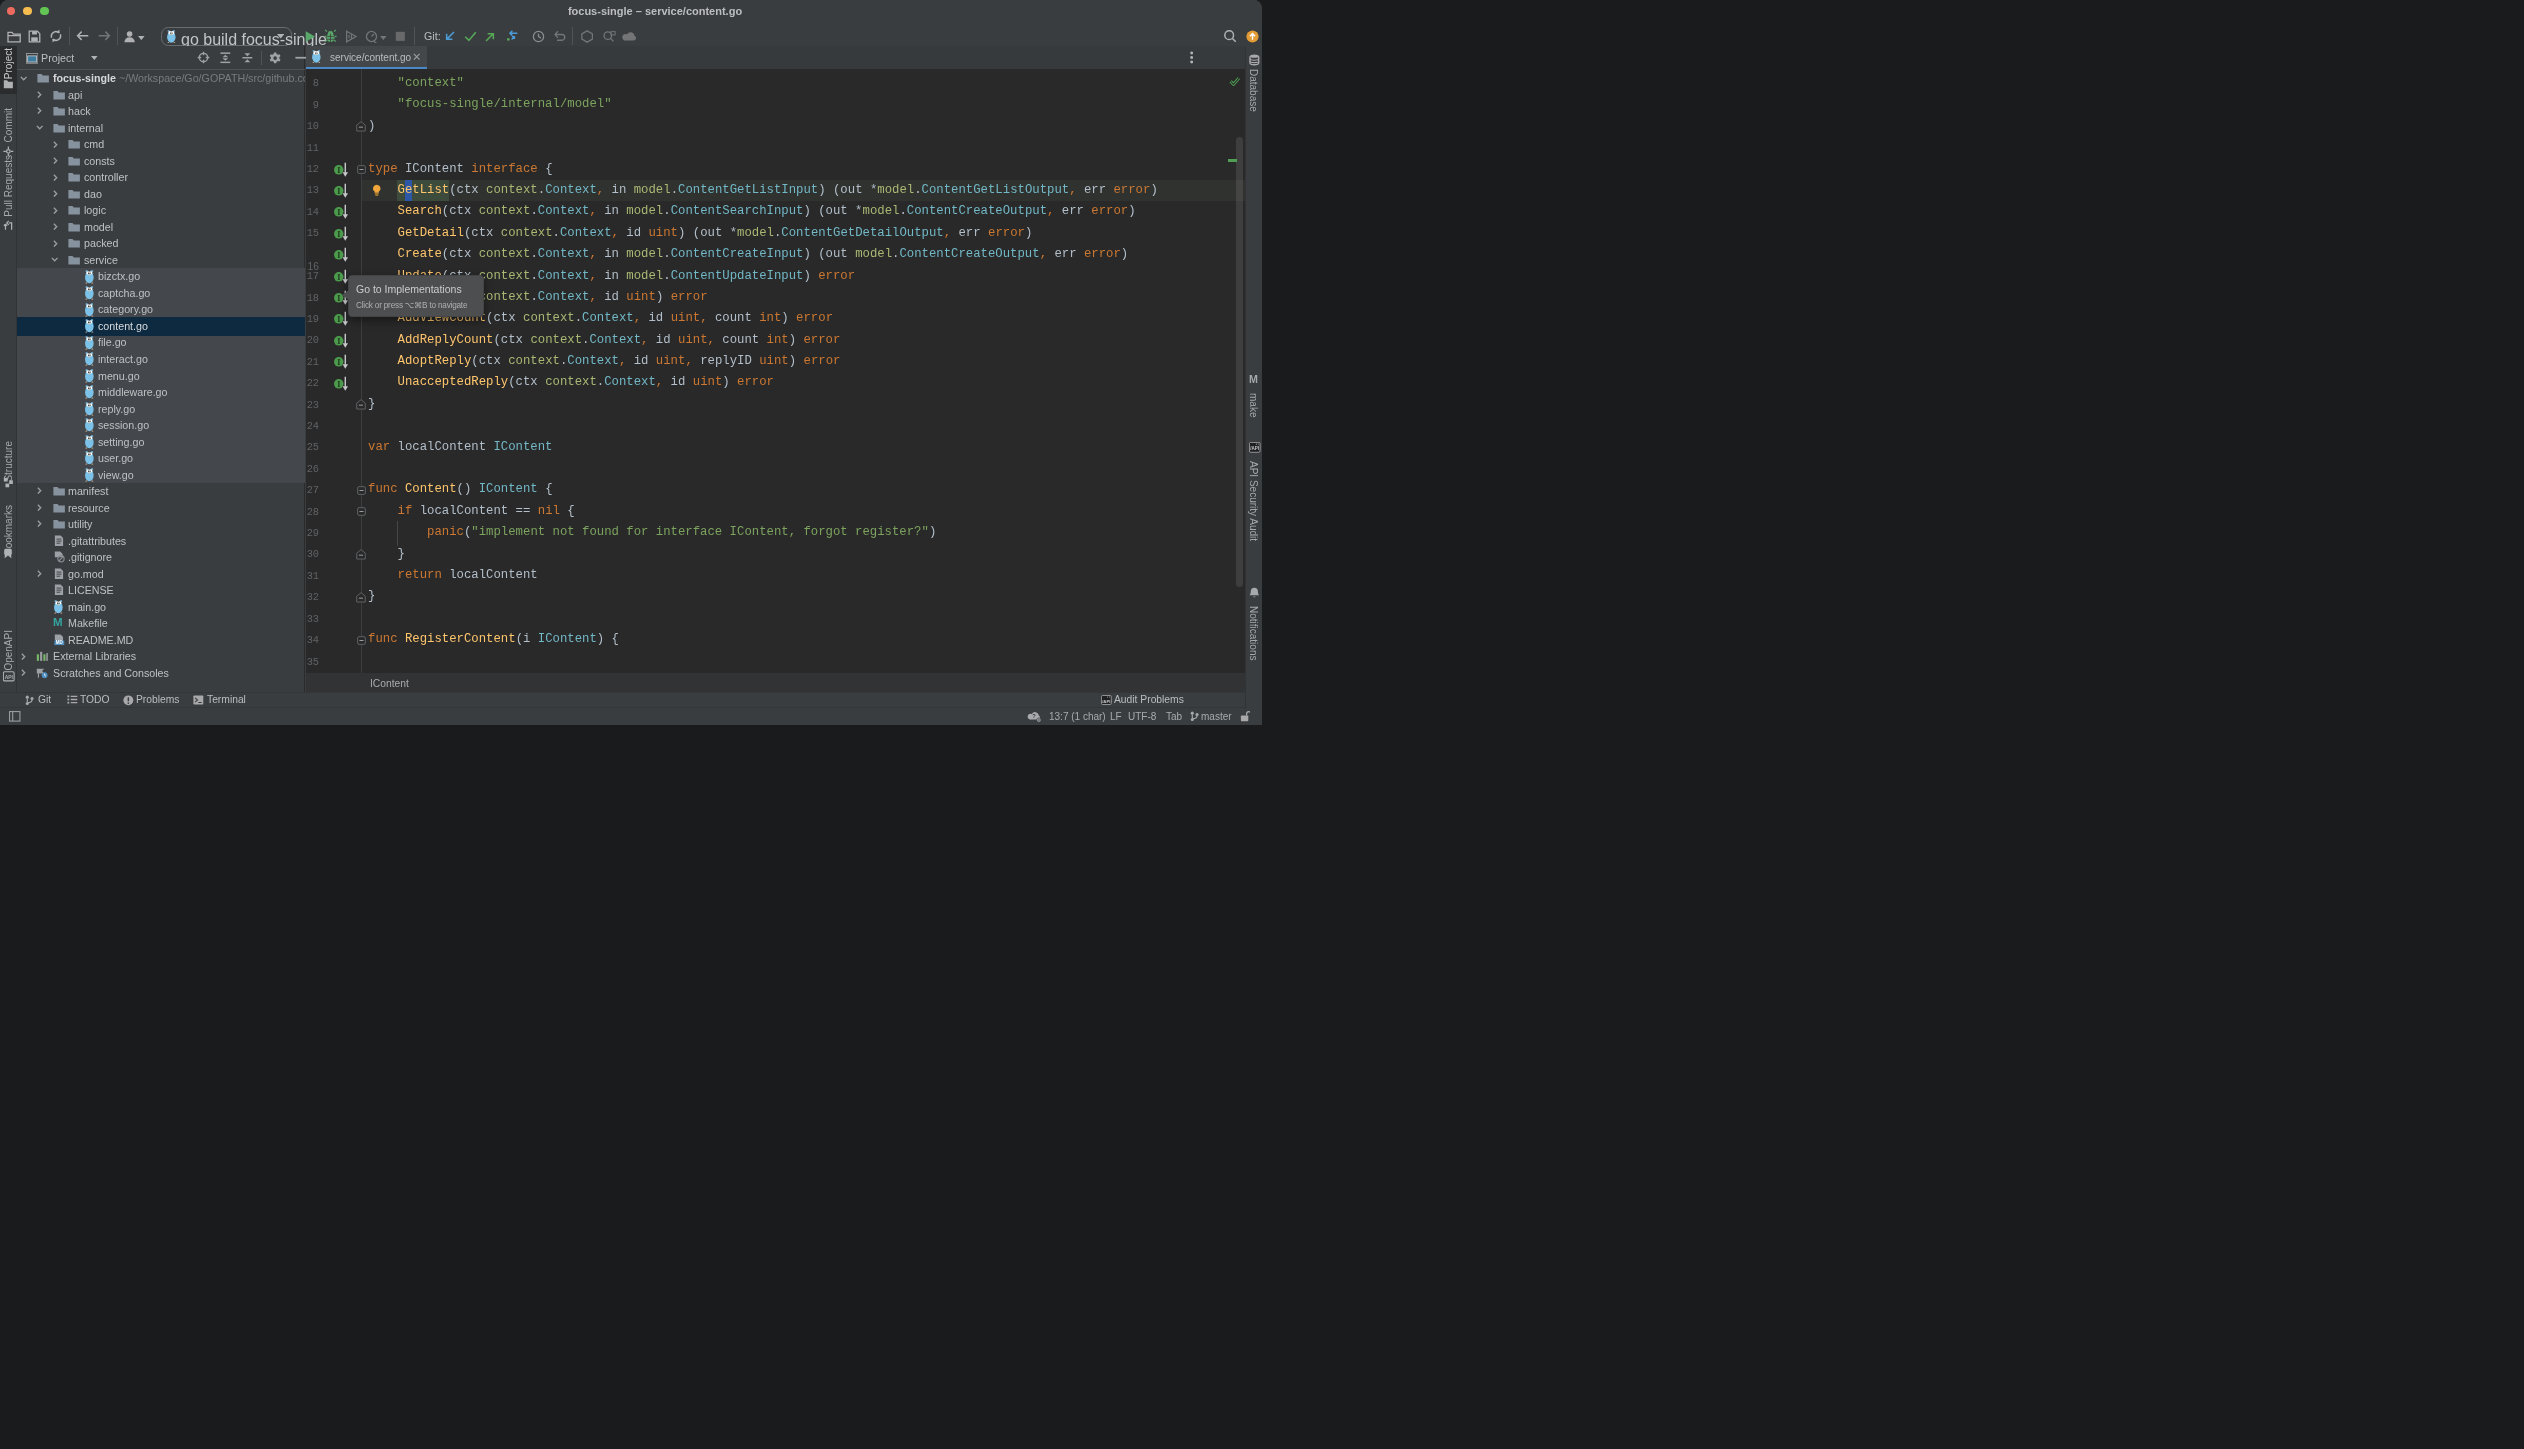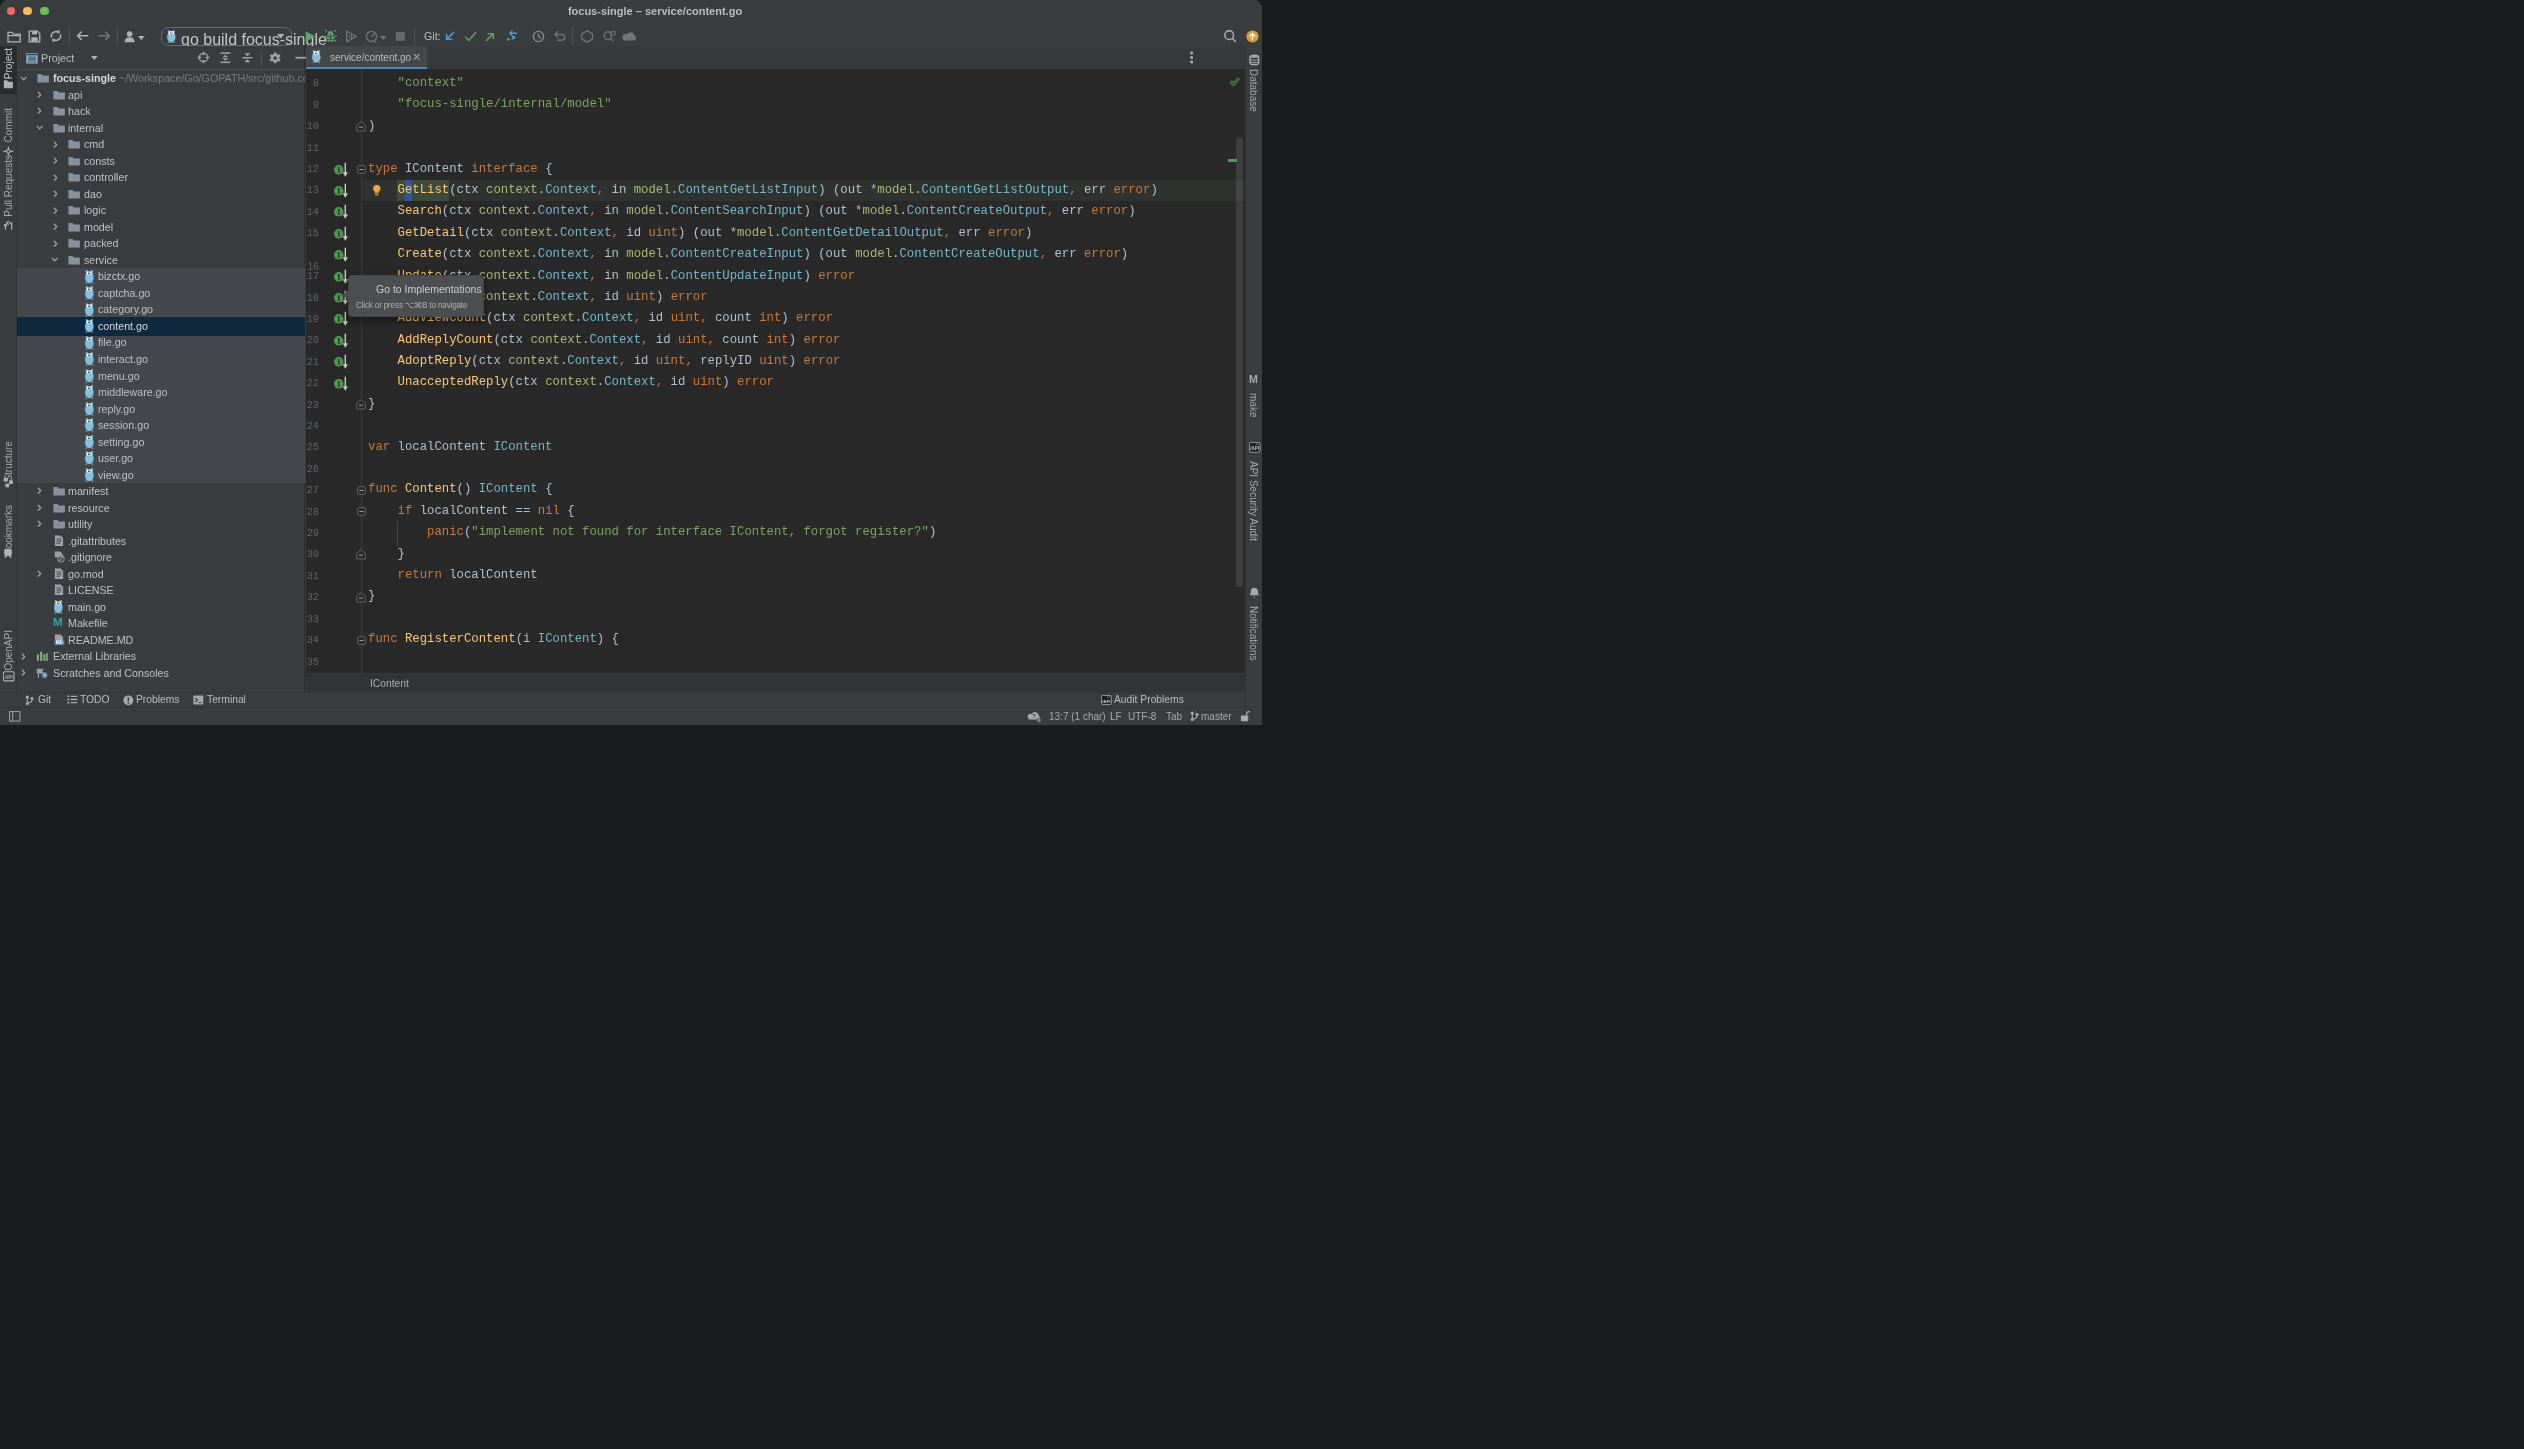--- a/index.html
+++ b/index.html
@@ -972,21 +972,21 @@
         <path d="M2 6.5 L5.5 10 L12 2.5" fill="none" stroke="#51A956" stroke-width="3.6"></path>
         <path d="M2 6.5 L5.5 10 L12 2.5" fill="none" stroke="#292929" stroke-width="1.4"></path>
       </svg>
     </div>
 <div class="abs" style="left:1236px;top:137px;width:7px;height:450px;border-radius:3.7px;background:rgba(255,255,255,0.10);"></div>
 <div class="abs" style="left:1228px;top:159px;width:9px;height:3.3px;background:#4F9E54;"></div>
 <div class="abs" style="left:348px;top:275px;width:136px;height:42px;background:#4C4E50;
  border:0.8px solid #424446;border-radius:4.1px;box-shadow:0 3.3px 8.2px rgba(0,0,0,0.4);z-index:9;"></div>
 <div class="abs" style="left:342px;top:290px;width:0;height:0;border-top:5.3px solid transparent;
  border-bottom:5.3px solid transparent;border-right:7px solid #4C4E50;z-index:10;"></div>
-<div class="lbl" style="left:356px;top:283px;font-size:10.5px;color:#CACCCE;z-index:10;margin-left:20px;">Go to Implementations</div>
+<div class="lbl" style="left:356px;top:283px;font-size:10.5px;color:#CACCCE;z-index:10;">Go to Implementations</div>
 <div class="lbl" style="left:356px;top:300px;font-size:8.2px;letter-spacing:-0.2px;color:#AEB0B2;z-index:10;">Click or press ⌥⌘B to navigate</div>
 <div class="abs" style="left:306px;top:673px;width:939px;height:19.3px;background:#313335;"></div>
 <div class="lbl" style="left:370px;top:678px;font-size:10.3px;color:#A9ACAE;">IContent</div>
 <div class="abs" style="left:0;top:692px;width:1262px;height:16px;background:#3A3D40;border-top:0.8px solid #323639;border-bottom:0.8px solid #323639;"></div>
 <div class="abs" style="left:25px;top:695px;">
       <svg width="9" height="10.7" viewBox="0 0 11 13" style="">
         <circle cx="2.8" cy="2.6" r="1.9" fill="#A7A9AB"></circle>
         <circle cx="2.8" cy="10.4" r="1.9" fill="#A7A9AB"></circle>
         <circle cx="8.6" cy="4.2" r="1.9" fill="#A7A9AB"></circle>
         <path d="M2.8 4.5 v4 M8.6 6 q0 3 -5 3.5" fill="none" stroke="#A7A9AB" stroke-width="1.4"></path>

